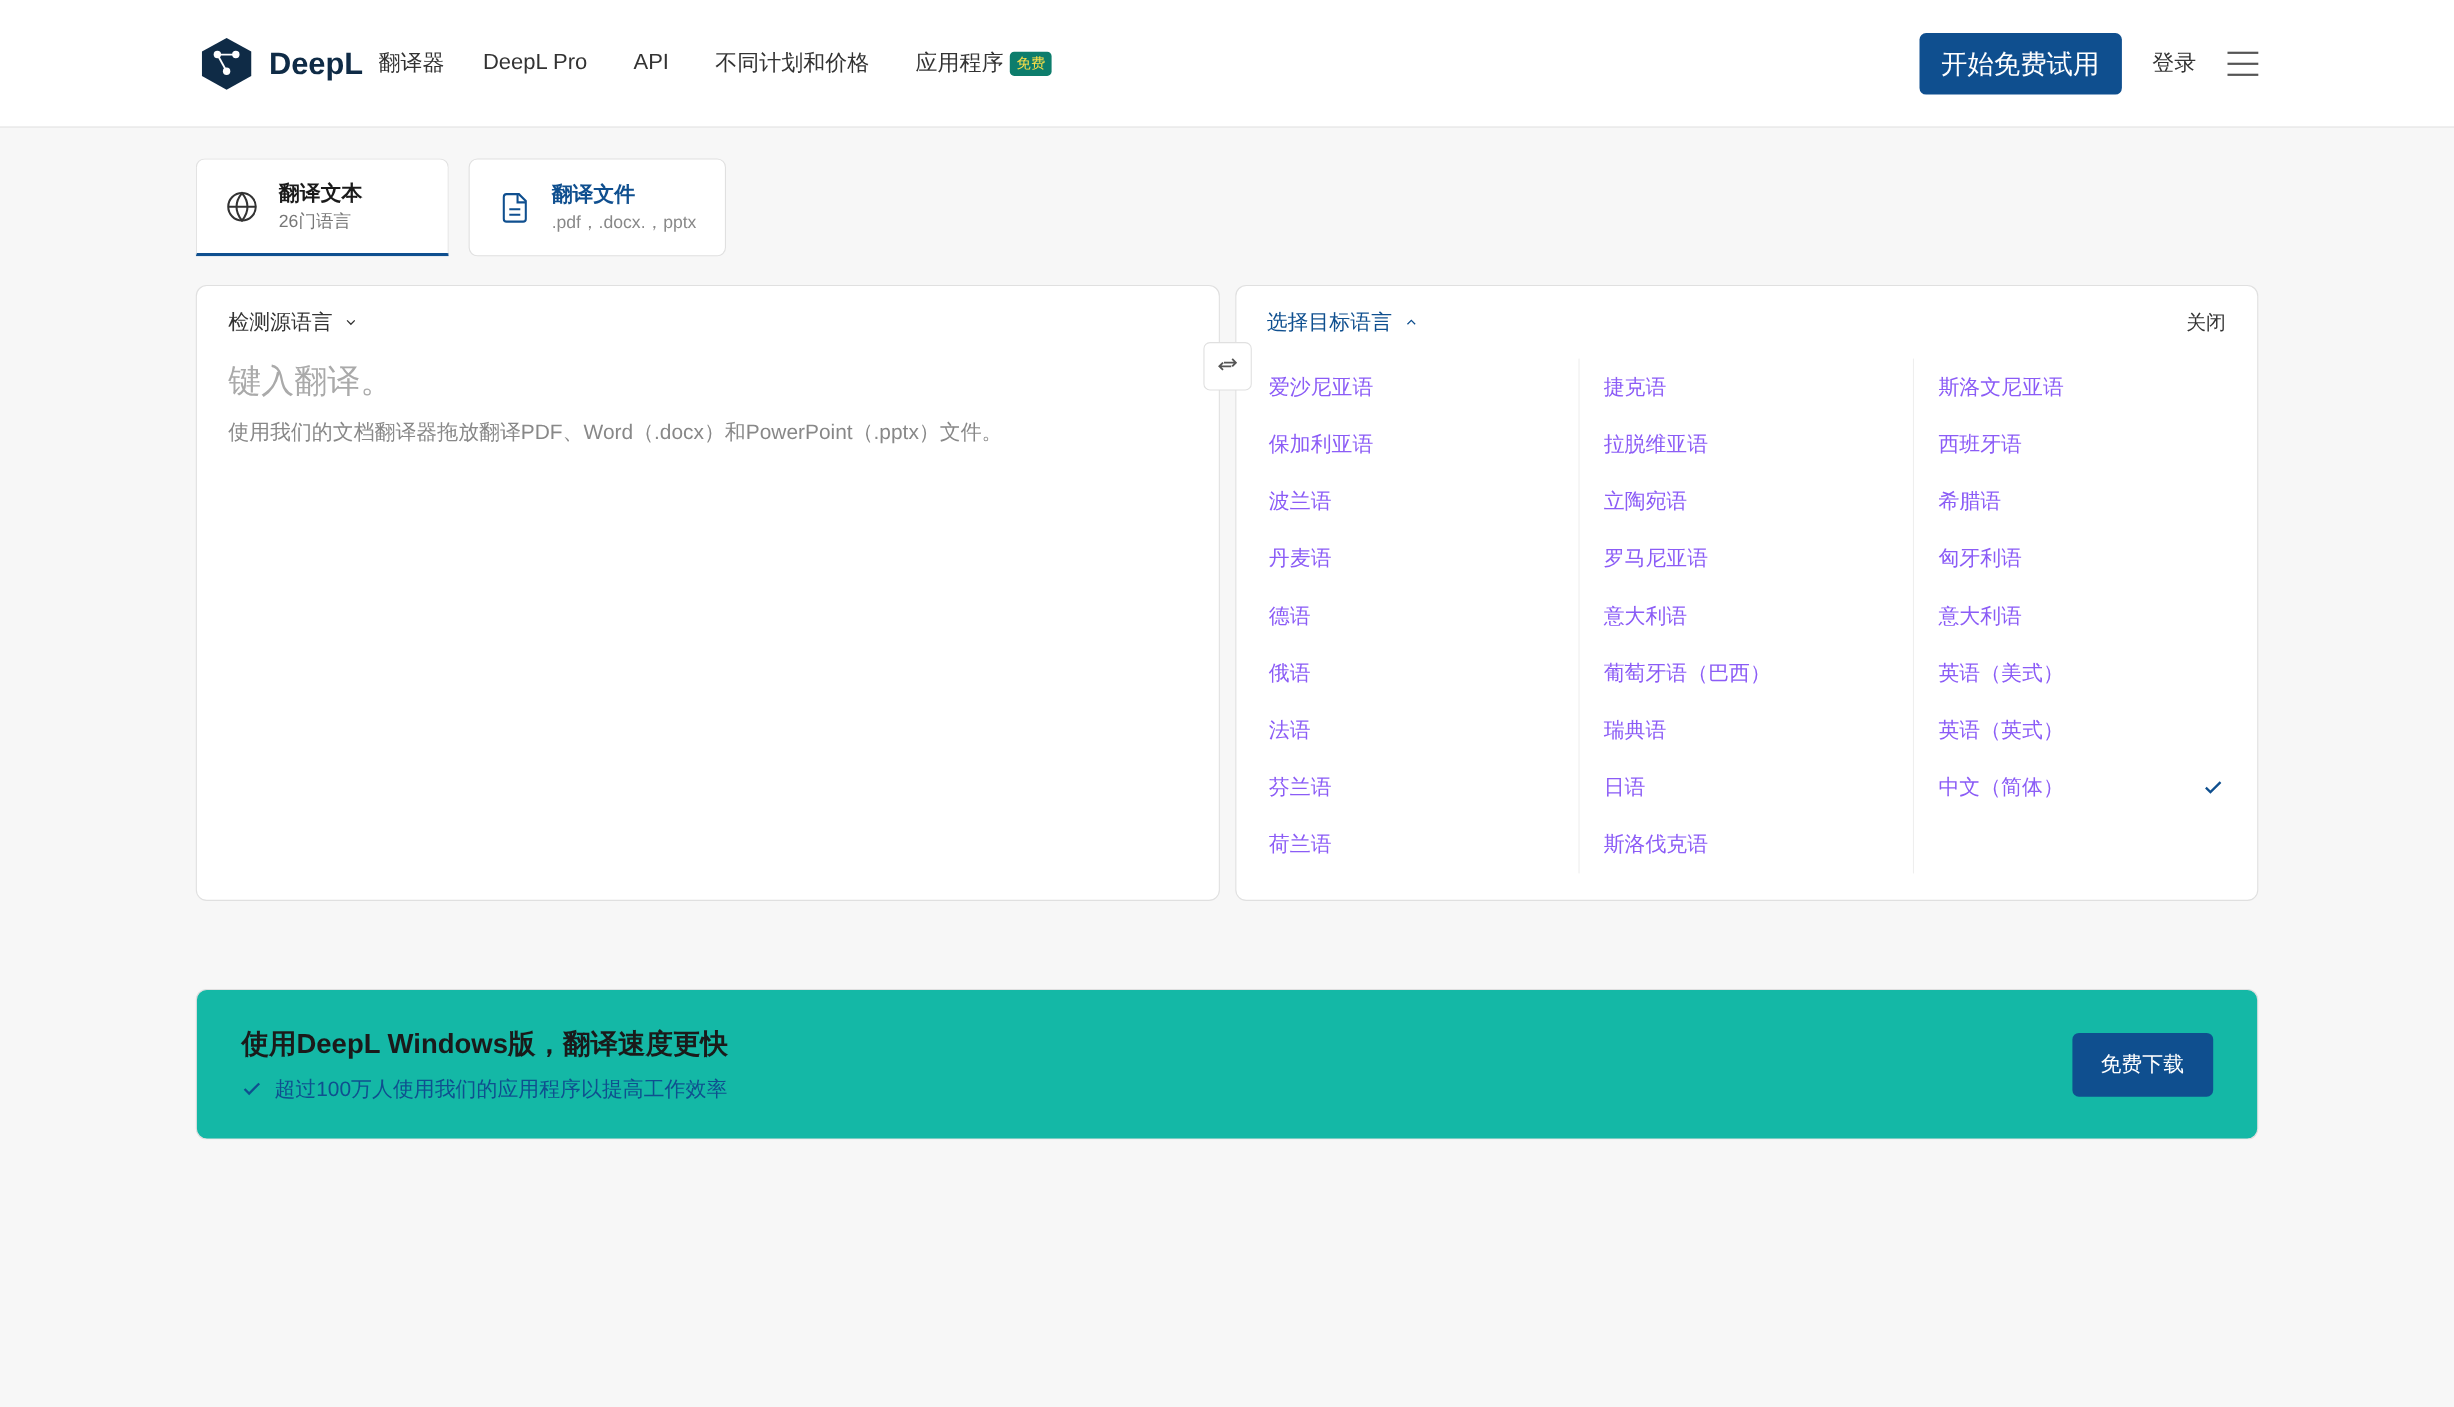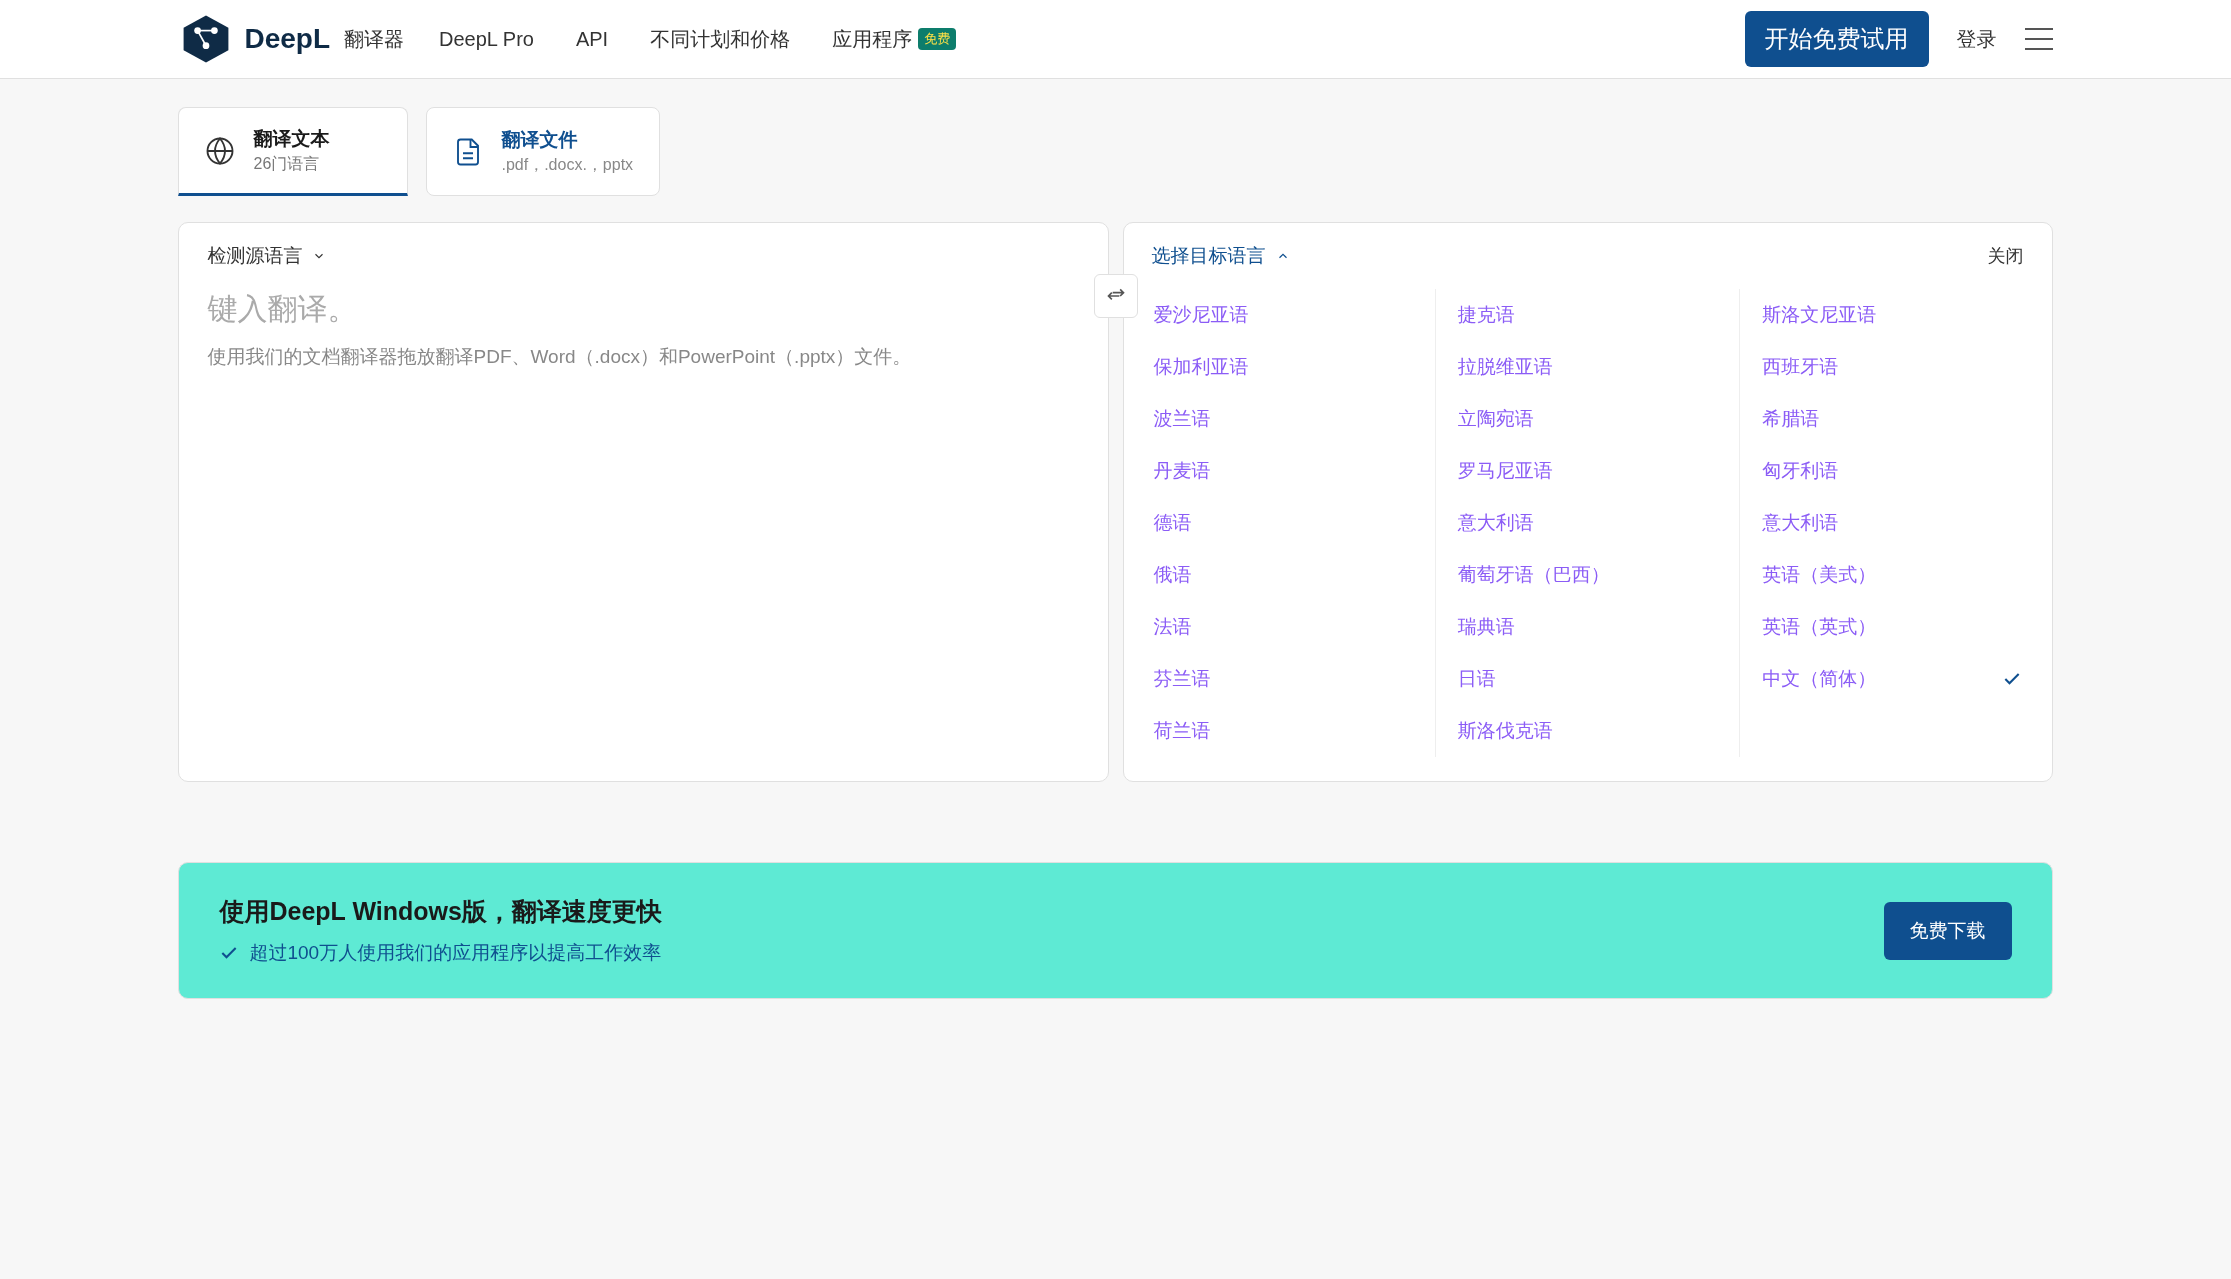--- a/index.html
+++ b/index.html
@@ -1,17 +1,17 @@
 <!DOCTYPE html>
 <html><head>
 <meta charset="utf-8">
 <style>
 * { box-sizing: border-box; margin: 0; padding: 0; }
 body { font-family: -apple-system, BlinkMacSystemFont, "Segoe UI", Arial, sans-serif; background: #f7f7f7; color: #1a1a1a; }
-.header { background: #fff; border-bottom: 1px solid #e0e0e0; display: flex; align-items: center; padding: 0 8%; height: 79px; gap: 35px; }
+.header { background: #fff; border-bottom: 1px solid #e0e0e0; display: flex; align-items: center; padding: 0 8%; height: 116px; gap: 35px; }
 .logo-wrap { display: flex; align-items: center; gap: 10px; }
 .logo-icon { width: 56px; height: 56px; }
 .logo-text { font-size: 28px; font-weight: 600; color: #0f2b46; }
 .logo-sub { font-size: 20px; color: #333; margin-left: 4px; }
 .nav { display: flex; gap: 42px; align-items: center; }
 .nav-item { font-size: 20px; color: #333; cursor: pointer; display: flex; align-items: center; gap: 6px; }
 .badge { background: #0d7d6c; color: #fde047; font-size: 13px; padding: 2px 6px; border-radius: 4px; }
 .header-right { margin-left: auto; display: flex; align-items: center; gap: 28px; }
 .btn-primary { background: #0f4f8f; color: #fff; border: none; padding: 12px 20px; font-size: 24px; border-radius: 6px; cursor: pointer; }
 .login { font-size: 20px; color: #333; cursor: pointer; }
@@ -41,21 +41,21 @@
 .placeholder { font-size: 30px; color: #aaa; margin-bottom: 12px; }
 .hint { font-size: 19px; color: #888; line-height: 1.6; }
 .swap-btn { position: absolute; left: 50%; top: 52px; transform: translateX(-50%); width: 44px; height: 44px; background: #fff; border: 1px solid #e0e0e0; border-radius: 6px; display: flex; align-items: center; justify-content: center; cursor: pointer; z-index: 2; }
 
 .lang-grid { display: flex; padding: 0 8px 24px; }
 .lang-col { flex: 1; border-right: 1px solid #eee; }
 .lang-col:last-child { border-right: none; }
 .lang-item { padding: 13px 22px; font-size: 19px; color: #8b5cf6; cursor: pointer; display: flex; align-items: center; justify-content: space-between; }
 .check { color: #0f4f8f; }
 
-.promo { background: #5eead4; border: 1px solid #e0e0e0; border-radius: 10px; margin-top: 80px; padding: 32px 40px; display: flex; align-items: center; justify-content: space-between; }
+.promo { background: #14b8a6; border: 1px solid #e0e0e0; border-radius: 10px; margin-top: 80px; padding: 32px 40px; display: flex; align-items: center; justify-content: space-between; }
 .promo-title { font-size: 25px; font-weight: 700; color: #1a1a1a; margin-bottom: 12px; }
 .promo-sub { display: flex; align-items: center; gap: 10px; font-size: 19px; color: #0f4f8f; }
 .btn-download { background: #0f4f8f; color: #fff; border: none; padding: 16px 26px; font-size: 19px; border-radius: 6px; cursor: pointer; }
 </style>
 </head>
 <body>
 
 <div class="header">
   <div class="logo-wrap">
     <svg class="logo-icon" viewBox="0 0 100 100">

